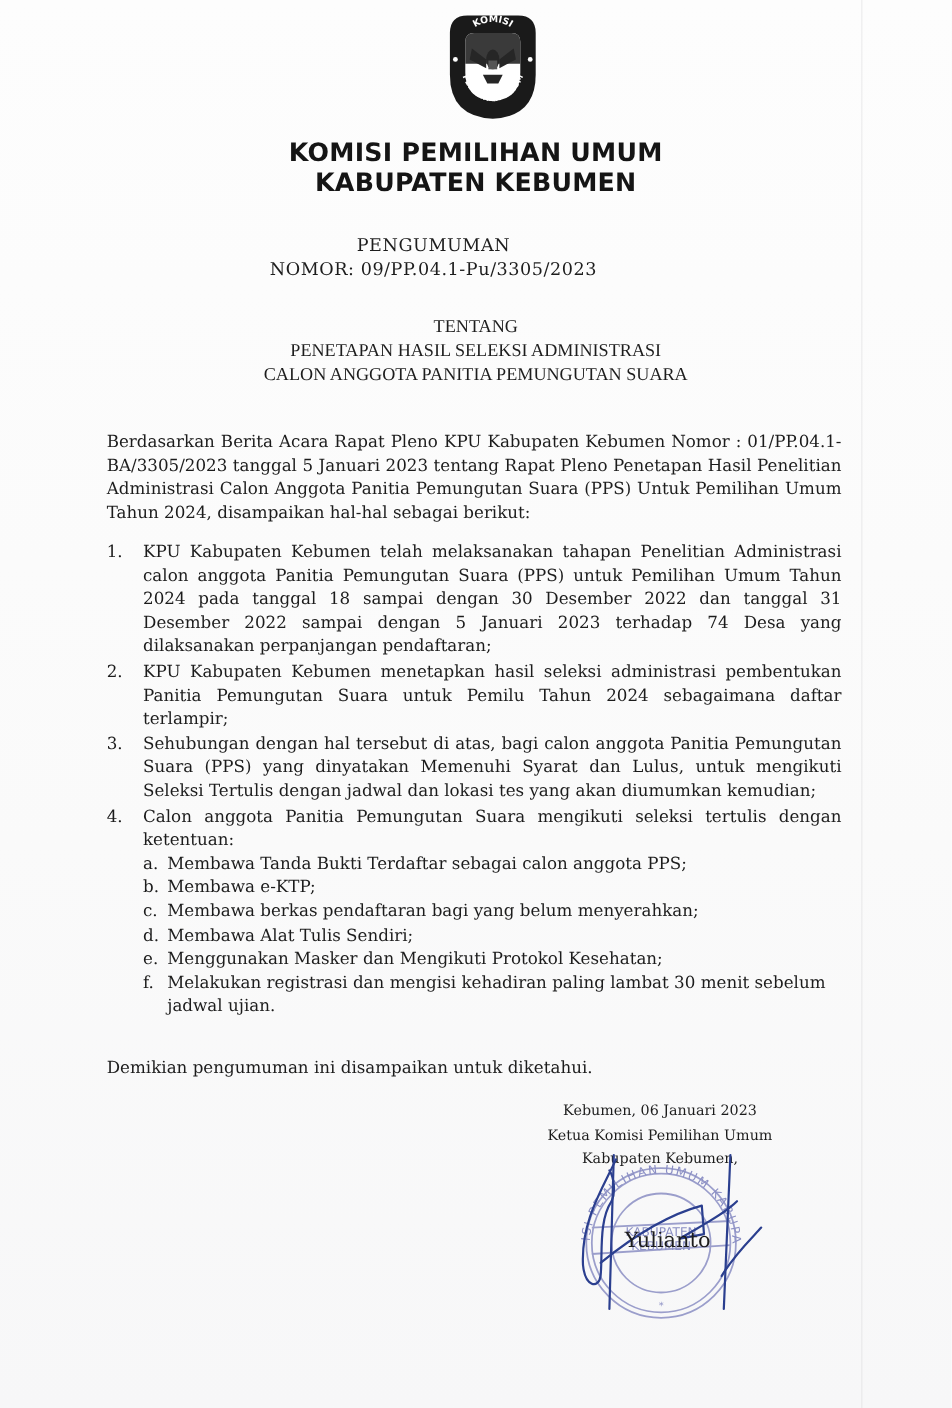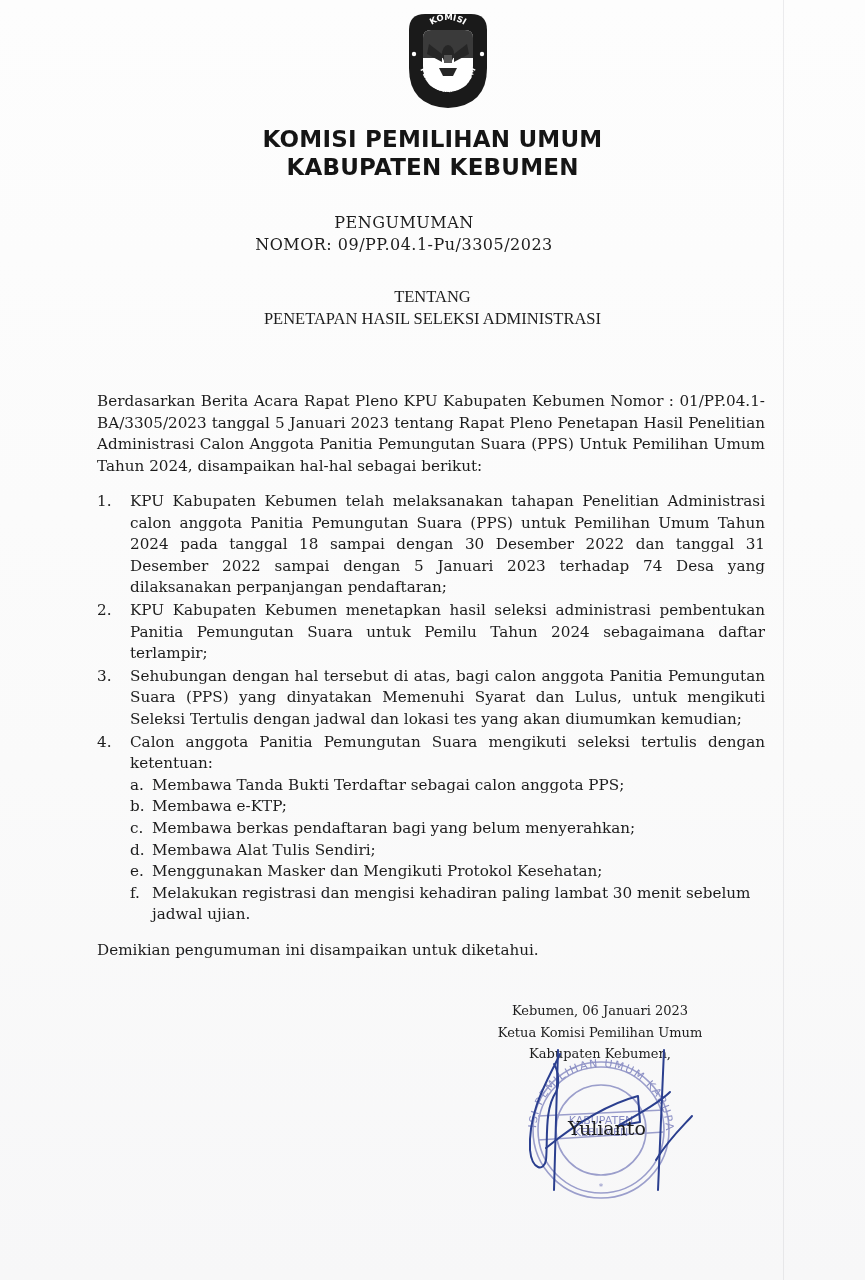--- a/index.html
+++ b/index.html
@@ -23,21 +23,21 @@
   }
   .org {
     position: absolute; left: 0; width: 865px; text-align: center;
     font-family: "DejaVu Sans", sans-serif; font-weight: bold;
     font-size: 23px; letter-spacing: 0.2px; color: #151515;
   }
   .org1 { top: 126px; }
   .org2 { top: 154px; }
   .ctr {
     position: absolute; left: 0; width: 788px; text-align: center;
-    font-family: "DejaVu Serif", serif; font-size: 16px; color: #1d1d1d; margin-left: 10px;
+    font-family: "DejaVu Serif", serif; font-size: 16px; color: #1d1d1d;
   }
   .ann { top: 213px; letter-spacing: 0.5px; }
   .nomor { top: 235px; letter-spacing: 0.5px; }
   .tentang-block {
     position: absolute; left: 0; top: 286px; width: 865px; text-align: center;
     font-family: "Liberation Serif", serif; font-size: 16.5px; line-height: 21.5px;
     color: #1d1d1d;
   }
   .body-text {
     position: absolute; left: 97px; width: 668px;
@@ -46,21 +46,21 @@
   }
   .intro { top: 391px; text-align: justify; }
   .intro p { margin: 0; text-align: justify; text-align-last: left; }
   .list { top: 491px; margin: 0; padding: 0; list-style: none; }
   .list > li { position: relative; padding-left: 33px; margin: 0 0 1px 0; }
   .list > li .num { position: absolute; left: 0; top: 0; }
   .list > li .txt { display: block; text-align: justify; }
   .sub { margin: 0; padding: 0; list-style: none; }
   .sub li { position: relative; padding-left: 22px; }
   .sub li .lt { position: absolute; left: 0; top: 0; }
-  .closing { top: 940px; }
+  .closing { top: 960px; }
   .sign {
     position: absolute; left: 440px; width: 320px; text-align: center;
     font-family: "DejaVu Serif", serif; font-size: 13px; line-height: 21.5px;
   }
   .sign1 { top: 1000px; }
   .signer {
     position: absolute; left: 568px; top: 1117px;
     font-family: "DejaVu Serif", serif; font-size: 19px; color: #1c1c1c;
   }
   .stamp {
@@ -99,20 +99,21 @@
   </svg>
 
   <div class="org org1">KOMISI PEMILIHAN UMUM</div>
   <div class="org org2">KABUPATEN KEBUMEN</div>
   <div class="ctr ann">PENGUMUMAN</div>
   <div class="ctr nomor">NOMOR: 09/PP.04.1-Pu/3305/2023</div>
 
   <div class="tentang-block">
     <div>TENTANG</div>
     <div>PENETAPAN HASIL SELEKSI ADMINISTRASI</div>
+    <div>CALON ANGGOTA PANITIA PEMUNGUTAN SUARA</div>
   </div>
 
   <div class="body-text intro">
     <p>Berdasarkan Berita Acara Rapat Pleno KPU Kabupaten Kebumen Nomor : 01/PP.04.1-BA/3305/2023 tanggal 5 Januari 2023 tentang Rapat Pleno Penetapan Hasil Penelitian Administrasi Calon Anggota Panitia Pemungutan Suara (PPS) Untuk Pemilihan Umum Tahun 2024, disampaikan hal-hal sebagai berikut:</p>
   </div>
 
   <ol class="body-text list">
     <li>
       <span class="num">1.</span>
       <span class="txt">KPU Kabupaten Kebumen telah melaksanakan tahapan Penelitian Administrasi calon anggota Panitia Pemungutan Suara (PPS) untuk Pemilihan Umum Tahun 2024 pada tanggal 18 sampai dengan 30 Desember 2022 dan tanggal 31 Desember 2022 sampai dengan 5 Januari 2023 terhadap 74 Desa yang dilaksanakan perpanjangan pendaftaran;</span>

